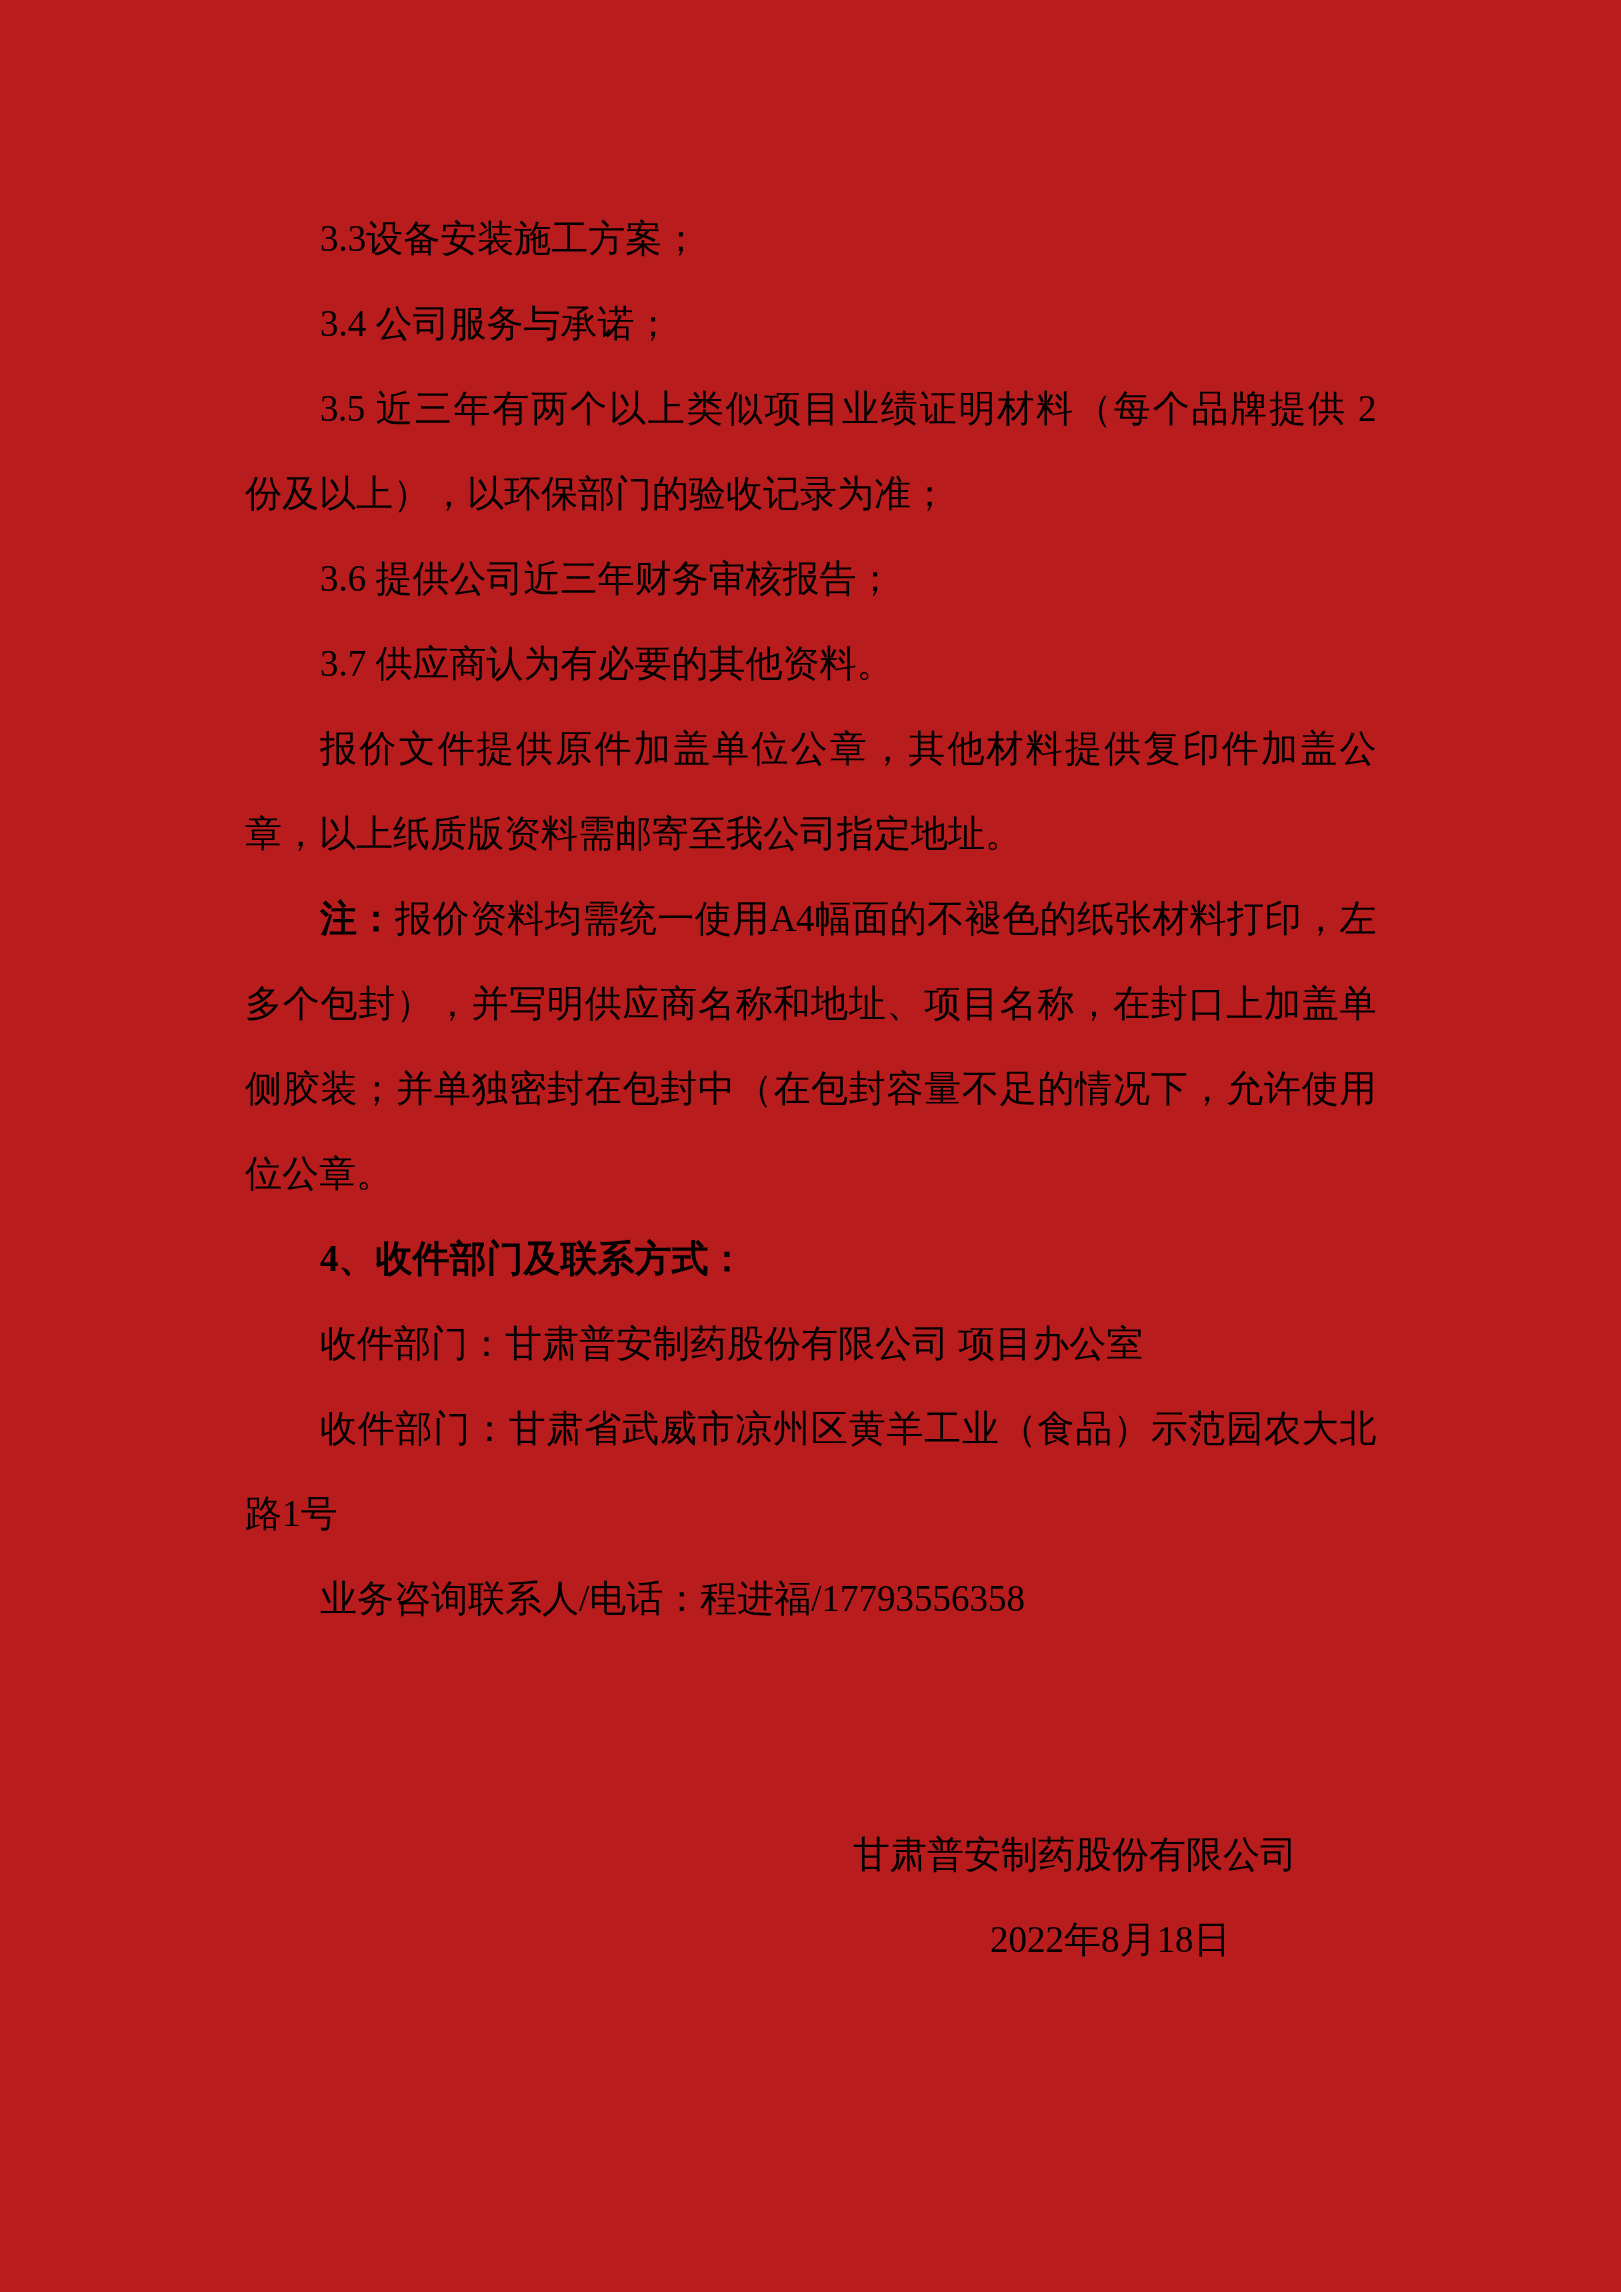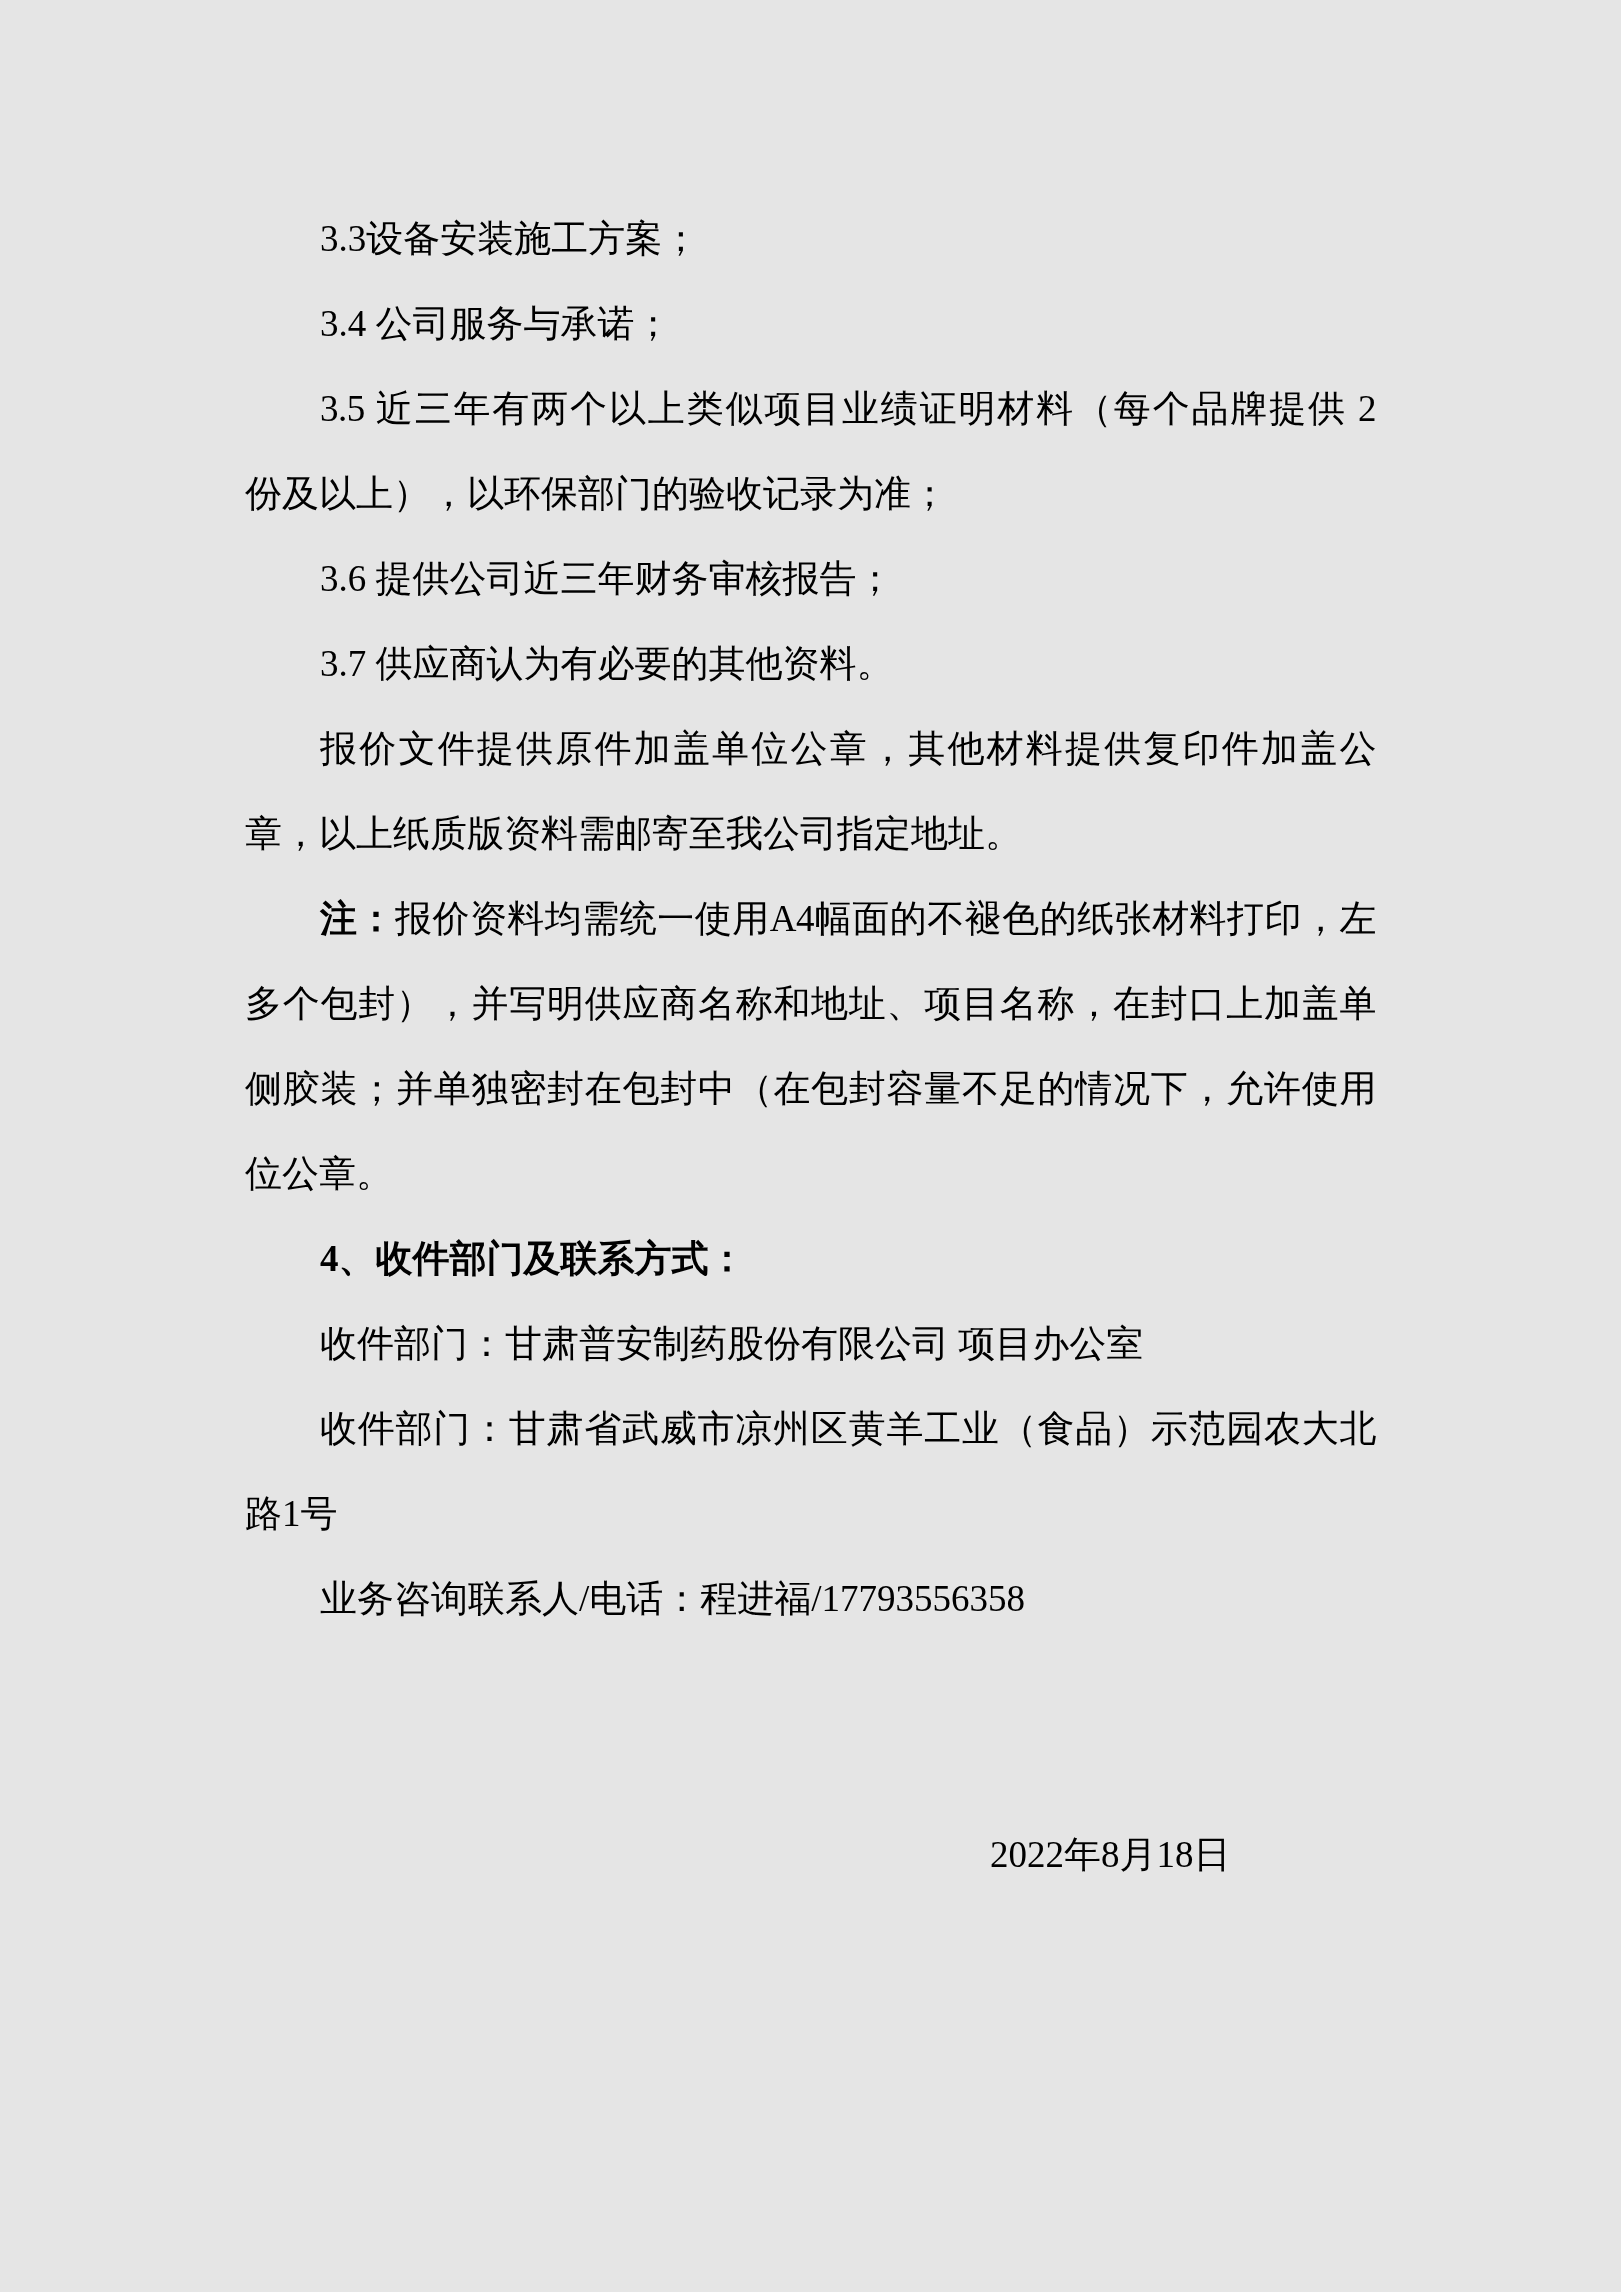--- a/index.html
+++ b/index.html
@@ -5,21 +5,21 @@
   html, body { margin: 0; padding: 0; }
   body {
     background: #888;
     font-family: "Liberation Serif", "DejaVu Serif", serif;
   }
   .page {
     position: relative;
     width: 1621px;
     height: 2293px;
     margin: 0 auto;
-    background: #e5e5e5;
+    background: #b91c1c;
     color: #000000;
     overflow: hidden;
   }
   .content {
     padding: 196px 245px 0 245px;
     font-size: 37px;
     line-height: 85px;
   }
   .line {
     height: 85px;
@@ -74,18 +74,19 @@
     <div class="line indent">收件部门：甘肃普安制药股份有限公司 项目办公室</div>
 
     <div class="line indent just">收件部门：甘肃省武威市凉州区黄羊工业（食品）示范园农大北</div>
 
     <div class="line">路1号</div>
 
     <div class="line indent">业务咨询联系人/电话：程进福/17793556358</div>
 
     <div class="spacer-2lines"></div>
 
+    <div class="line sig-company">甘肃普安制药股份有限公司</div>
 
     <div class="line sig-date">2022年8月18日</div>
 
   </div>
 </div>
 
 
 </body></html>

